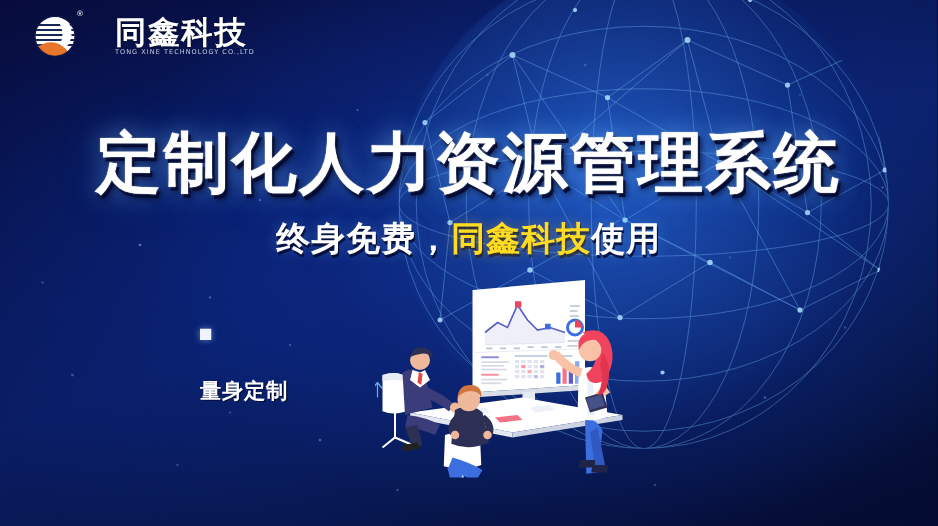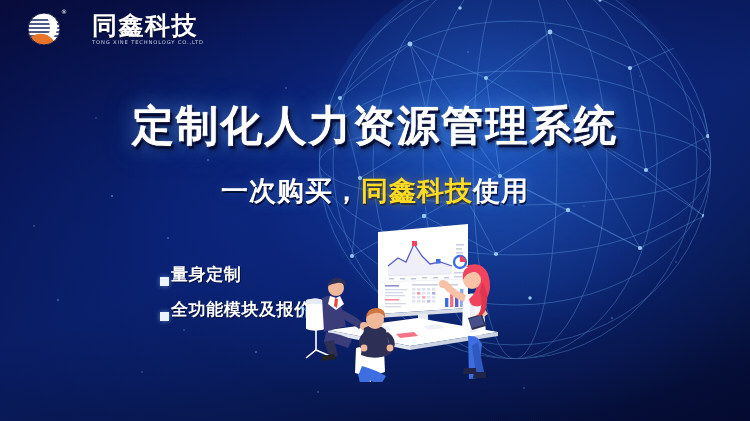--- a/index.html
+++ b/index.html
@@ -44,21 +44,21 @@
     letter-spacing:1.5px;
     text-shadow:0 1px 2px rgba(0,0,0,.45);
   }
   .logo-en{
     font-size:5.2px; line-height:1; color:#c6cfe4; letter-spacing:.85px;
     white-space:nowrap; transform:translateY(1px);
   }
   
   .title{
     position:absolute; left:0; right:0; top:101px; text-align:center;
-    font-size:42px; font-weight:700; line-height:1.18;
+    font-size:52px; font-weight:700; line-height:1.18;
     letter-spacing:2.2px; white-space:nowrap;
     color:#ffffff;
     text-shadow:
       0 0 1px #eaf5ff,
       2px 3px 0 rgba(4,10,48,.92),
       3px 4px 5px rgba(2,6,34,.75),
       0 0 18px rgba(120,190,255,.55),
       0 0 34px rgba(70,150,255,.35);
   }
   .subtitle{
@@ -66,21 +66,21 @@
     font-size:27px; font-weight:700; letter-spacing:1px; white-space:nowrap;
     color:#ffffff;
     text-shadow:1px 2px 0 rgba(4,10,48,.85), 0 0 12px rgba(110,180,255,.35);
   }
   .subtitle .hl{ color:#ffdc21; text-shadow:1px 2px 0 rgba(40,24,2,.55), 0 0 10px rgba(255,200,30,.35); }
   
   .bullets{
     position:absolute; left:160px; top:263px;
     display:flex; flex-direction:column; gap:12px;
   }
-  .bullet{ display:flex; align-items:flex-end; gap:2px; }
+  .bullet{ display:flex; align-items:flex-start; gap:29px;flex-direction:column; }
   .bullet-mark{
     width:9px; height:9px; flex:none; background:#eef4ff;
     box-shadow:0 0 5px rgba(150,200,255,.6);
   }
   .bullet-label{
     font-size:17px; font-weight:700; color:#ffffff; letter-spacing:.6px;
     white-space:nowrap;
     text-shadow:1px 1px 0 rgba(4,10,48,.8);
   }
   
@@ -211,31 +211,27 @@
     </div>
     <div class="logo-words">
       <div class="logo-cn">同鑫科技</div>
       <div class="logo-en">TONG XINE TECHNOLOGY CO.,LTD</div>
     </div>
   </div>
 
   <div class="title">定制化人力资源管理系统</div>
 
   <div class="subtitle">
-    <span>一次购买，</span><span class="hl">同鑫科技</span><span>使用</span>
+    <span>终身免费，</span><span class="hl">同鑫科技</span><span>使用</span>
   </div>
 
   <div class="bullets">
     <div class="bullet">
       <span class="bullet-mark"></span>
       <span class="bullet-label">量身定制</span>
-    </div>
-    <div class="bullet">
-      <span class="bullet-mark"></span>
-      <span class="bullet-label">全功能模块及报价</span>
     </div>
   </div>
 
   <svg class="illus" viewBox="0 0 245 160">
 
     <g>
       <polygon points="78,10 168,2 168,86 78,92" fill="#ffffff"></polygon>
       <polygon points="78,92 168,86 168,90 78,96" fill="#d8dde8"></polygon>
 
       <g>

